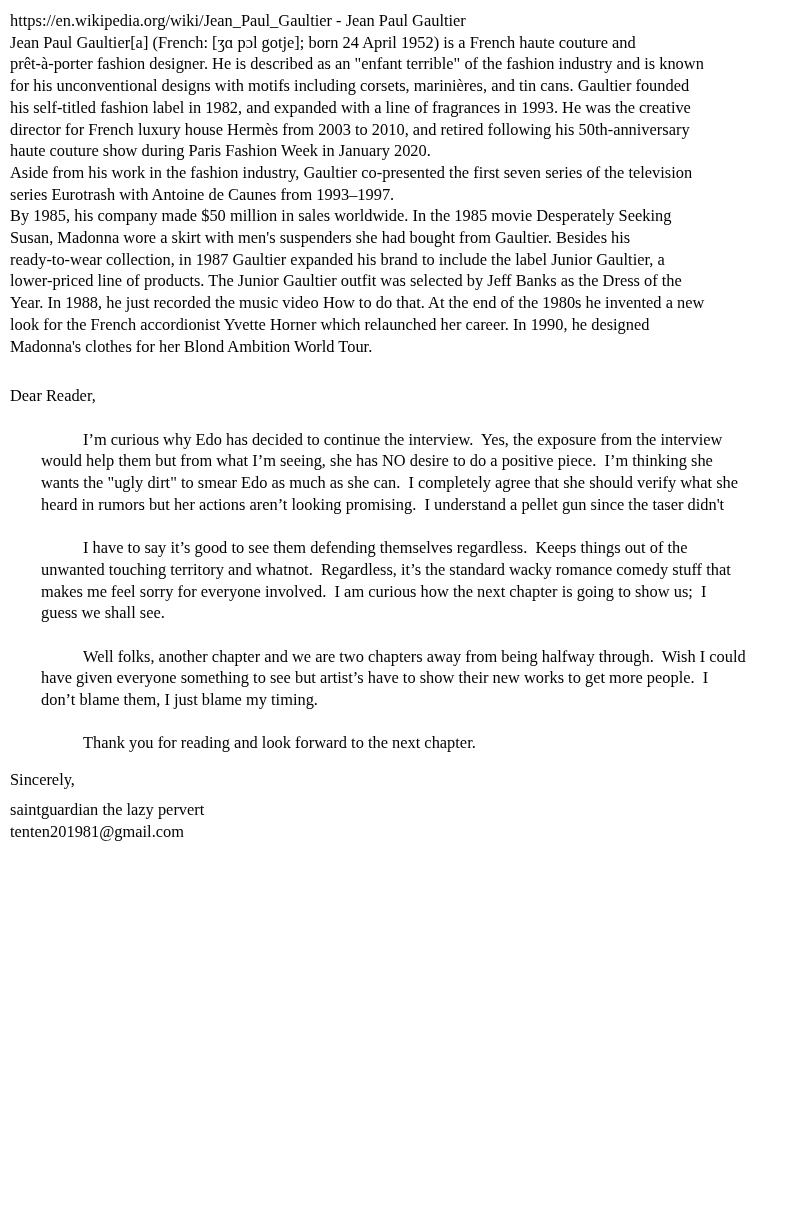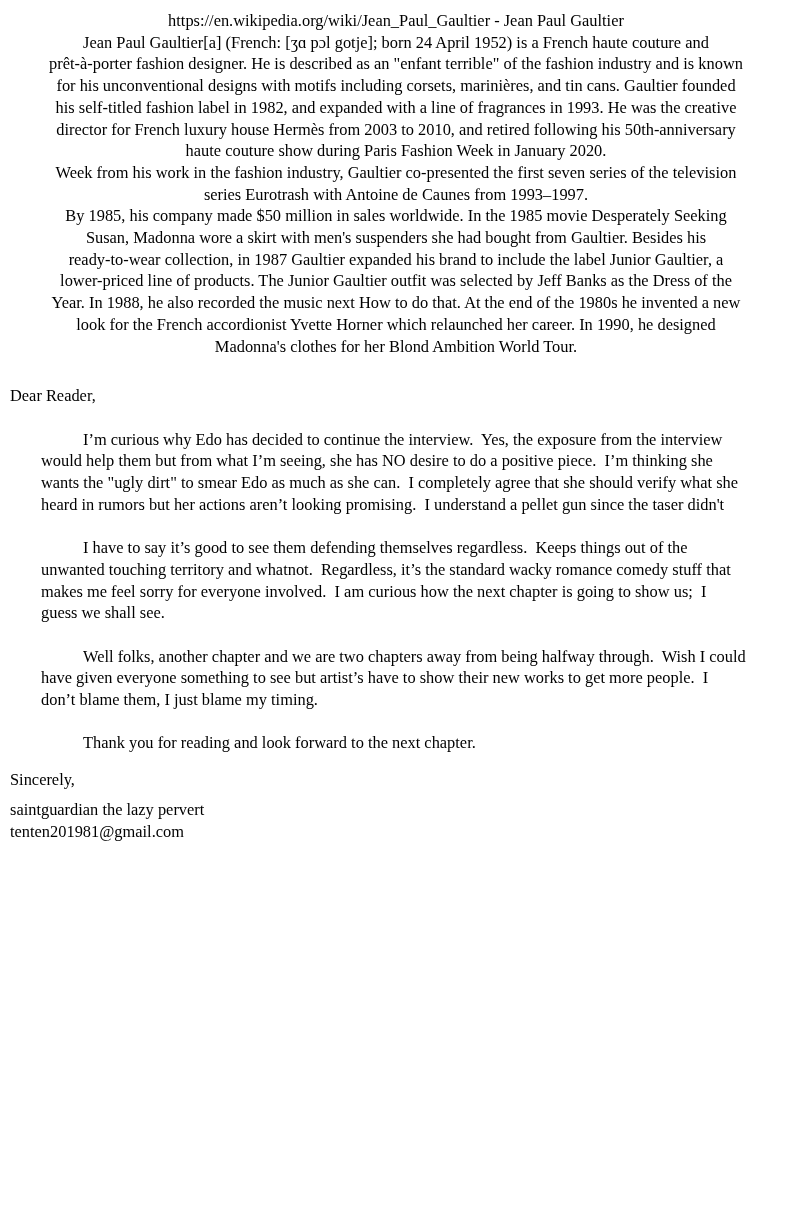--- a/index.html
+++ b/index.html
@@ -20,21 +20,21 @@
     width: 792px;
     height: 1224px;
     padding: 10px 10px 0 10px;
     background: #ffffff;
   }
   .line {
     line-height: 21.7px;
     white-space: pre;
   }
   .header-block .line {
-    text-align: center;
+    text-align: left;
   }
   .letter-block {
     text-align: left;
   }
   .letter-salutation {
     margin-top: 28px;
     line-height: 21.7px;
     white-space: pre;
   }
   .paragraph {
@@ -60,27 +60,27 @@
 <div class="page">
 
   <div class="header-block">
       <div class="line">https://en.wikipedia.org/wiki/Jean_Paul_Gaultier - Jean Paul Gaultier</div>
       <div class="line">Jean Paul Gaultier[a] (French: [ʒɑ pɔl gotje]; born 24 April 1952) is a French haute couture and</div>
       <div class="line">prêt-à-porter fashion designer. He is described as an "enfant terrible" of the fashion industry and is known</div>
       <div class="line">for his unconventional designs with motifs including corsets, marinières, and tin cans. Gaultier founded</div>
       <div class="line">his self-titled fashion label in 1982, and expanded with a line of fragrances in 1993. He was the creative</div>
       <div class="line">director for French luxury house Hermès from 2003 to 2010, and retired following his 50th-anniversary</div>
       <div class="line">haute couture show during Paris Fashion Week in January 2020.</div>
-      <div class="line">Week from his work in the fashion industry, Gaultier co-presented the first seven series of the television</div>
+      <div class="line">Aside from his work in the fashion industry, Gaultier co-presented the first seven series of the television</div>
       <div class="line">series Eurotrash with Antoine de Caunes from 1993–1997.</div>
       <div class="line">By 1985, his company made $50 million in sales worldwide. In the 1985 movie Desperately Seeking</div>
       <div class="line">Susan, Madonna wore a skirt with men's suspenders she had bought from Gaultier. Besides his</div>
       <div class="line">ready-to-wear collection, in 1987 Gaultier expanded his brand to include the label Junior Gaultier, a</div>
       <div class="line">lower-priced line of products. The Junior Gaultier outfit was selected by Jeff Banks as the Dress of the</div>
-      <div class="line">Year. In 1988, he also recorded the music next How to do that. At the end of the 1980s he invented a new</div>
+      <div class="line">Year. In 1988, he just recorded the music video How to do that. At the end of the 1980s he invented a new</div>
       <div class="line">look for the French accordionist Yvette Horner which relaunched her career. In 1990, he designed</div>
       <div class="line">Madonna's clothes for her Blond Ambition World Tour.</div>
     </div>
 
   <div class="letter-block">
 
     <div class="letter-salutation line">Dear Reader,</div>
 
     <div>
         <div class="paragraph">

